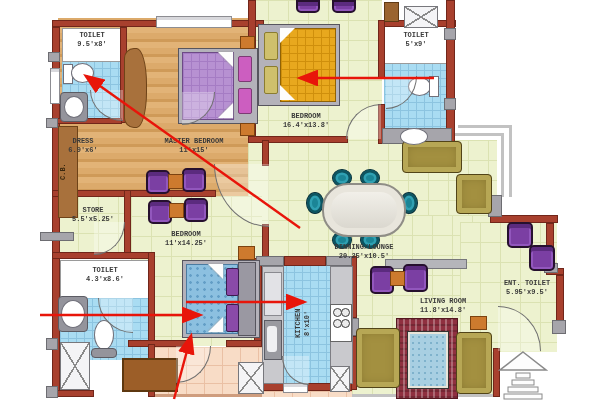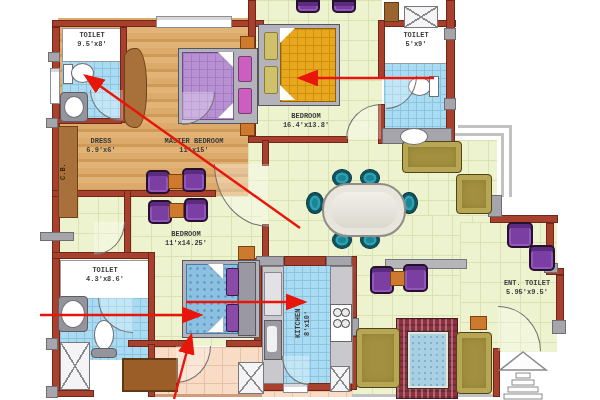--- a/index.html
+++ b/index.html
@@ -260,41 +260,50 @@
     <polygon points="25,2 48,20 2,20" fill="#fdfdfd" stroke="#8a8a8a" stroke-width="1.5"></polygon>
     <rect x="18" y="23" width="14" height="5" fill="#fdfdfd" stroke="#8a8a8a"></rect>
     <rect x="14" y="30" width="22" height="5" fill="#fdfdfd" stroke="#8a8a8a"></rect>
     <rect x="10" y="37" width="30" height="5" fill="#fdfdfd" stroke="#8a8a8a"></rect>
     <rect x="6" y="44" width="38" height="5" fill="#fdfdfd" stroke="#8a8a8a"></rect>
   </svg>
 
   <div class="abs lbl" style="left:62px;top:31px;width:60px">
     <span>TOILET</span><br>
     <span>9.5'x8'</span></div>
-  <div class="abs lbl" style="left:68px;top:137px;width:66px">
+  <div class="abs lbl" style="left:50px;top:137px;width:66px">
     <span>DRESS</span><br>
     <span>6.9'x6'</span></div>
   <div class="abs lbl" style="left:146px;top:137px;width:96px">
     <span>MASTER BEDROOM</span><br>
     <span>11'x15'</span></div>
   <div class="abs lbl" style="left:264px;top:112px;width:84px">
     <span>BEDROOM</span><br>
     <span>16.4'x13.8'</span></div>
   <div class="abs lbl" style="left:384px;top:31px;width:64px">
     <span>TOILET</span><br>
     <span>5'x9'</span></div>
+  <div class="abs lbl" style="left:56px;top:206px;width:74px">
+    <span>STORE</span><br>
+    <span>5.5'x5.25'</span></div>
   <div class="abs lbl" style="left:138px;top:230px;width:96px">
     <span>BEDROOM</span><br>
     <span>11'x14.25'</span></div>
+  <div class="abs lbl" style="left:306px;top:243px;width:116px">
+    <span>DINNING/LOUNGE</span><br>
+    <span>20.25'x10.5'</span></div>
   <div class="abs lbl" style="left:60px;top:266px;width:90px">
     <span>TOILET</span><br>
     <span>4.3'x8.6'</span></div>
   <div class="abs lbl vlbl" style="left:294px;top:296px;width:20px;height:54px">
     <span>KITCHEN</span><br>
     <span>8'x10'</span></div>
+  <div class="abs lbl" style="left:396px;top:297px;width:94px">
+    <span>LIVING ROOM</span><br>
+    <span>11.8'x14.8'</span></div>
   <div class="abs lbl" style="left:492px;top:279px;width:70px">
     <span>ENT. TOILET</span><br>
     <span>5.95'x9.5'</span></div>
 
   <svg class="abs" style="left:0;top:0;pointer-events:none" width="600" height="400">
     <defs>
       <marker id="ah" markerWidth="9" markerHeight="7" refX="7.5" refY="3.5" orient="auto">
         <path d="M0,0 L9,3.5 L0,7 z" fill="#e8150a"></path>
       </marker>
     </defs>

